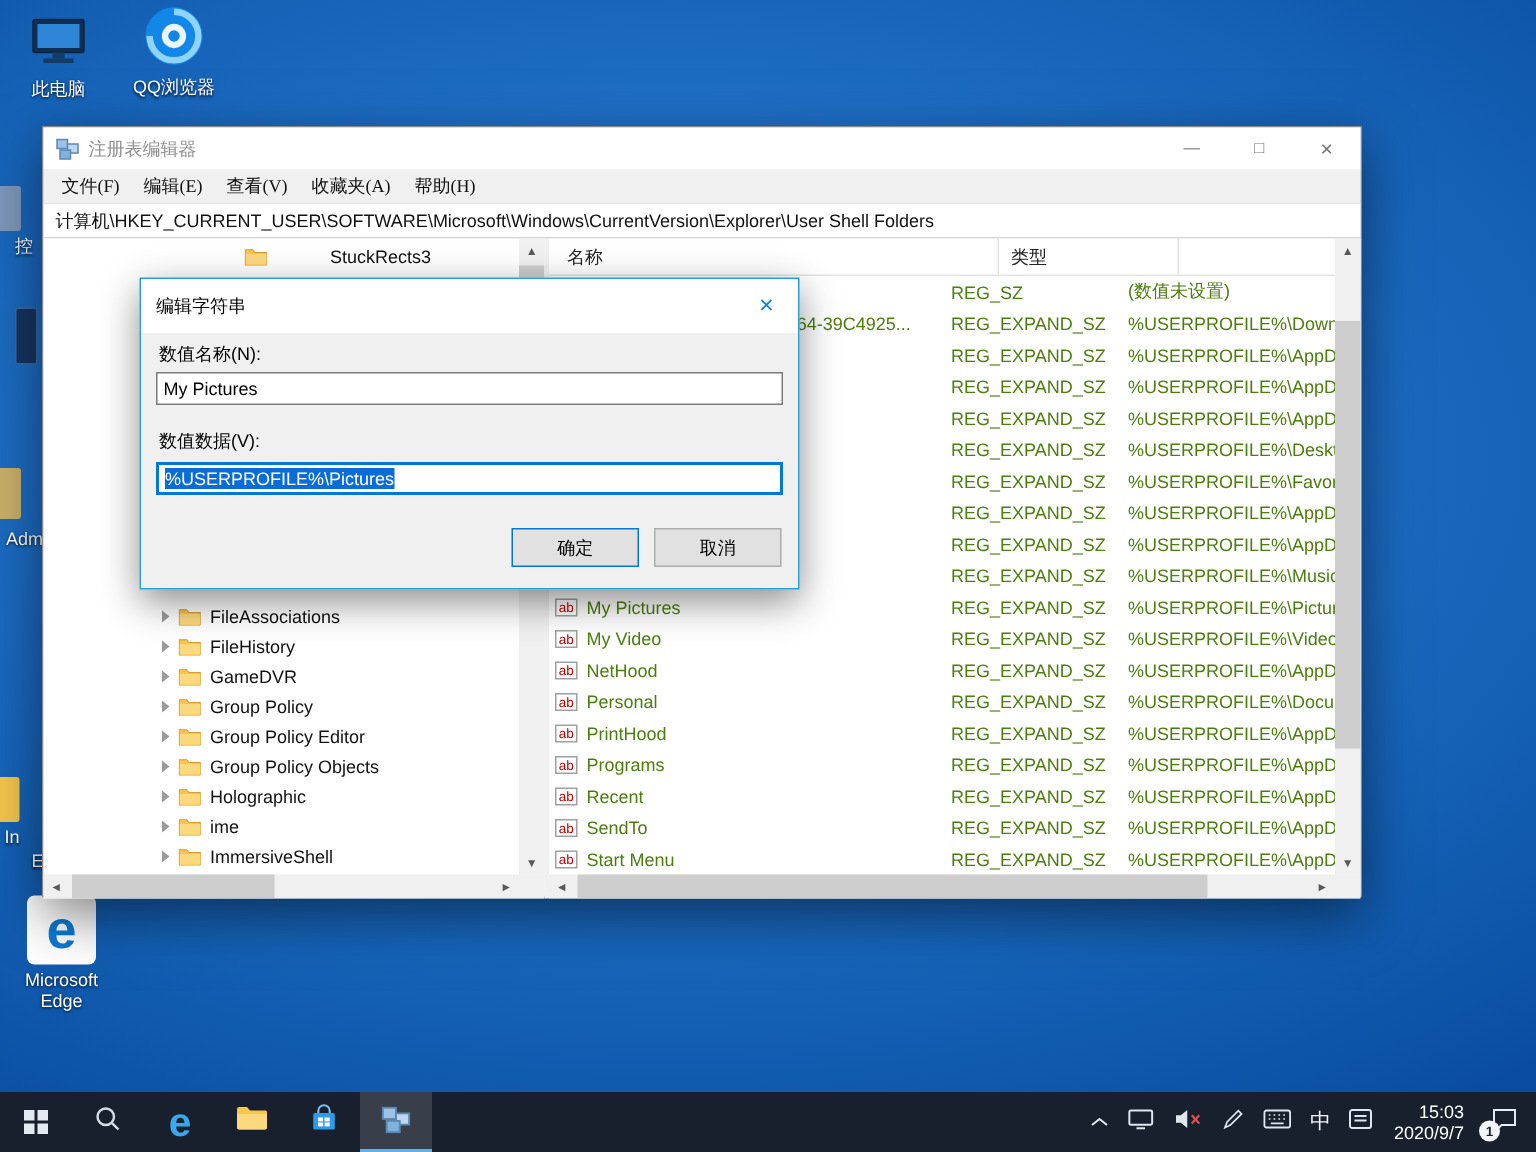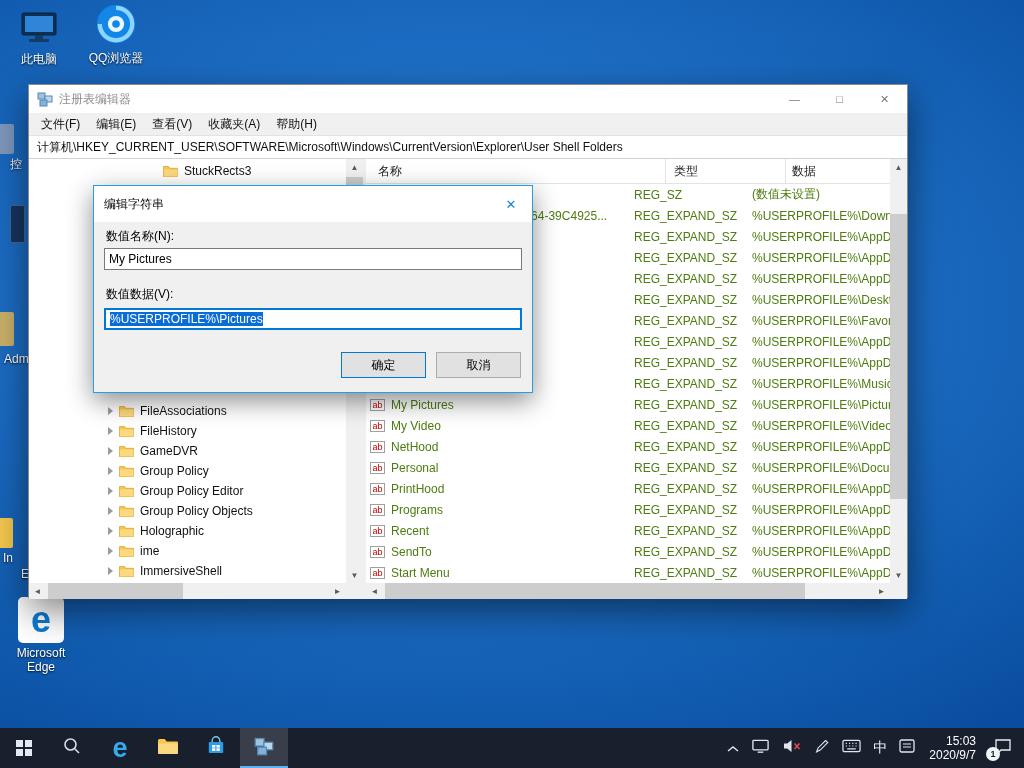--- a/index.html
+++ b/index.html
@@ -18,33 +18,33 @@
   .edge-label-part { position:absolute; color:#fff; font-size:12px; text-shadow:0 1px 2px rgba(0,0,0,.85); }
   
   #win { position:absolute; left:28px; top:84px; width:880px; height:514px; background:#f0f0f0;
          border:1px solid #8a8a8a; box-shadow:0 12px 34px rgba(0,0,0,.5); z-index:10; }
   .titlebar { height:28px; background:#fff; display:flex; align-items:center; }
   .titlebar .appicon { margin:0 6px 0 8px; display:flex; }
   .titlebar .title { font-size:12px; color:#8f8f8f; flex:1; }
   .wc { width:45px; height:28px; display:flex; align-items:center; justify-content:center;
         color:#777; font-size:11px; cursor:default; }
   .menubar { height:22px; background:#f0f0f0; display:flex; align-items:center; padding-left:4px; }
-  .menu-item { font-size:12px; color:#111; padding:0 8px; line-height:22px; cursor:default; }
+  .menu-item { font-size:12px; color:#111; padding:0 8px; line-height:22px; cursor:default;font-family:Liberation Serif, serif; }
   .addressbar { height:24px; background:#fff; border-top:1px solid #e2e2e2; border-bottom:1px solid #d2d2d2;
                 font-size:12px; color:#111; line-height:22px; padding-left:8px; white-space:nowrap; overflow:hidden; }
   .winbody { position:relative; height:440px; }
   .tree { position:absolute; left:0; top:0; width:334px; height:440px; background:#fff; overflow:hidden; }
   .splitter { position:absolute; left:334px; top:0; width:3px; height:440px; background:#f0f0f0; }
   .listp { position:absolute; left:337px; top:0; right:0; height:440px; background:#fff; overflow:hidden; }
   
   .tree-top { position:absolute; left:0; top:2px; right:17px; }
   .tree-bottom { position:absolute; left:0; top:242px; right:17px; }
   .titem { height:20px; display:flex; align-items:center; font-size:12px; color:#111; white-space:nowrap; }
   .tree-bottom .titem { padding-left:79px; }
-  .tree-top .titem { padding-left:134px; }
+  .tree-top .titem { padding-left:134px;gap:36px; }
   .chev { width:0; height:0; border-left:5px solid #9a9a9a; border-top:4px solid transparent;
           border-bottom:4px solid transparent; margin-right:6px; }
   .tfolder { display:flex; margin-right:6px; }
   
   .vscroll { position:absolute; right:0; top:0; width:17px; bottom:16px; background:#f0f0f0; }
   .hscroll { position:absolute; left:0; bottom:0; height:16px; background:#f0f0f0; }
   .tree .hscroll { right:17px; }
   .listp .hscroll { right:17px; }
   .sb-arr { position:absolute; color:#5a5a5a; font-size:8px; display:flex; align-items:center; justify-content:center; }
   .vscroll .sb-arr { left:0; right:0; height:16px; }
@@ -309,21 +309,20 @@
         </div>
         <div class="corner"></div>
       </div>
 
       <div class="splitter"></div>
 
       <div class="listp">
         <div class="lheader">
           <div class="hcol name">名称</div>
           <div class="hcol type">类型</div>
-          <div class="hcol data">数据</div>
         </div>
 
         <div class="lrows">
 
         <div class="lrow">
               <div class="c-name">
                 <span class="ab-icon"></span>
                 <span class="nm"></span>
               </div>
               <div class="c-type">REG_SZ</div>

